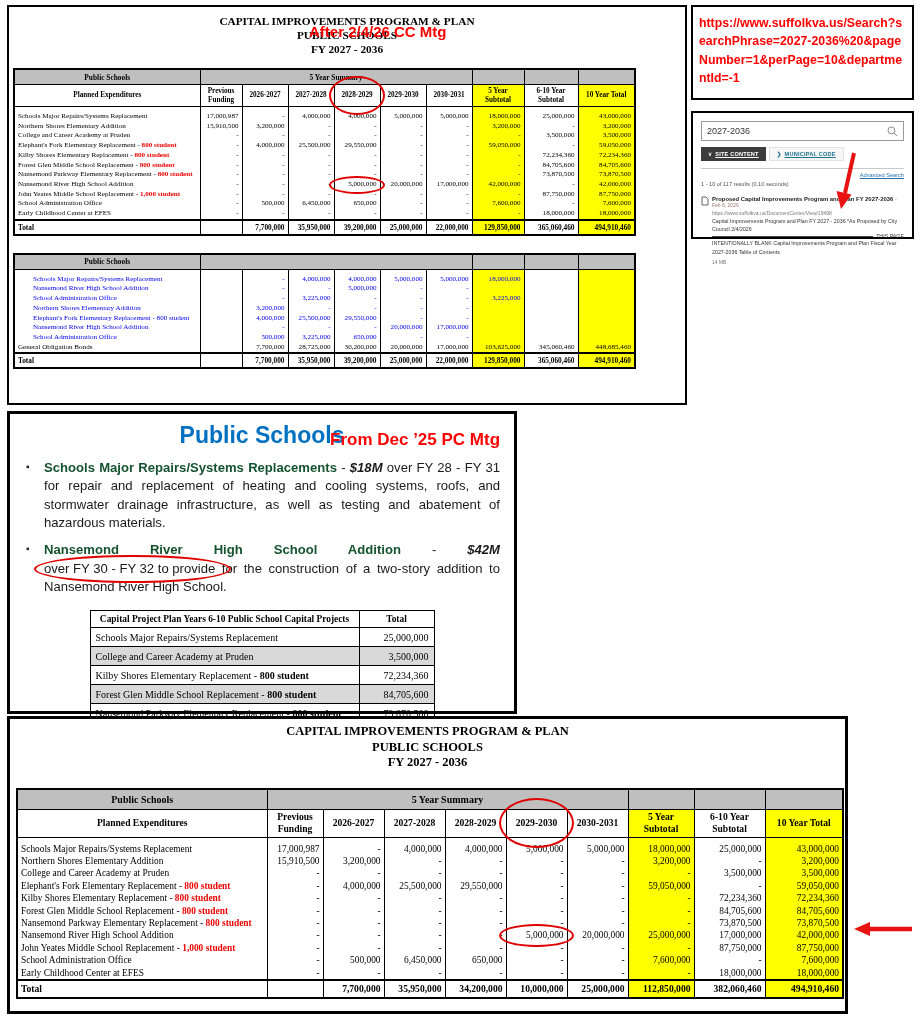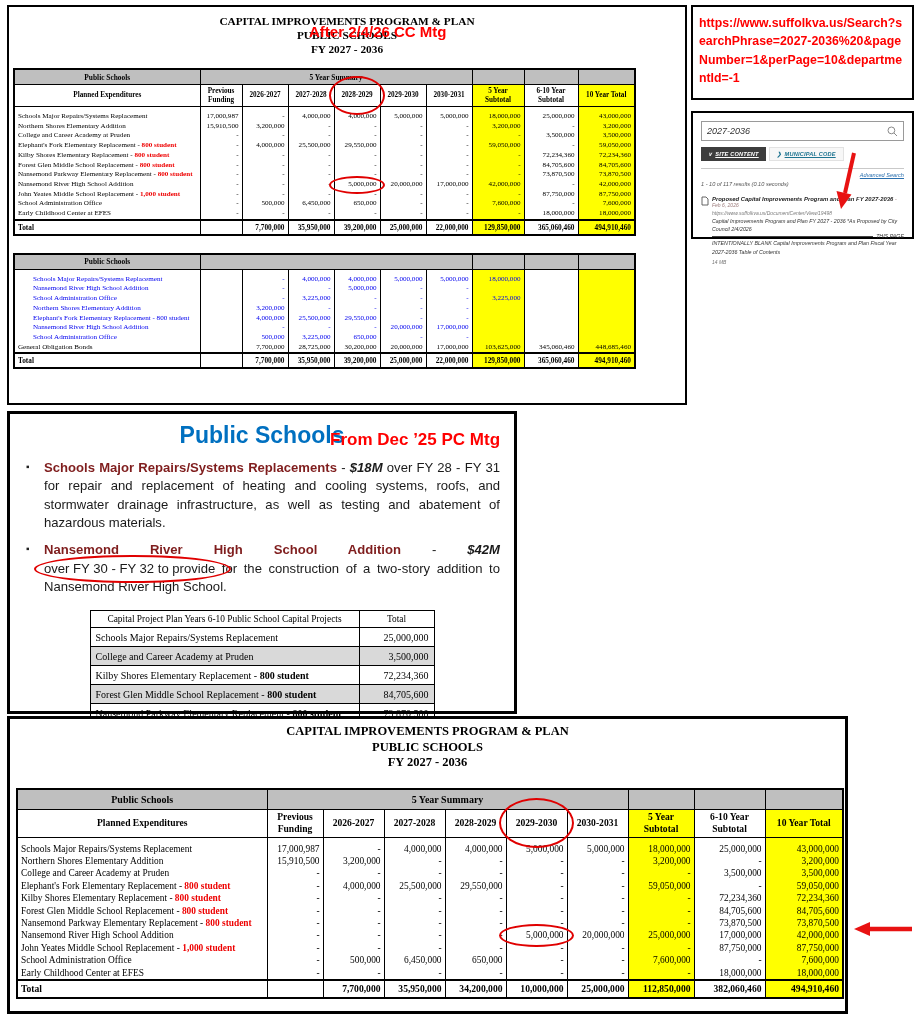--- a/index.html
+++ b/index.html
@@ -34,21 +34,21 @@
   .circled{position:relative;}
   .circled::after{content:"";position:absolute;left:-13%;right:-13%;top:-44%;bottom:-44%;border:2px solid #e00000;border-radius:50%;pointer-events:none;z-index:5;}
   
   .doc-title{text-align:center;font-weight:bold;}
   .t-small-title{font-size:11.3px;line-height:14px;margin-top:7px;}
   .t-big-title{font-size:12.5px;line-height:15.5px;margin-top:5px;}
   .red-note{position:absolute;color:#ff0000;font-family:"Liberation Sans",sans-serif;font-weight:bold;white-space:nowrap;}
   
   .url-note{font-family:"Liberation Sans",sans-serif;font-weight:bold;color:#ff0000;font-size:12.3px;line-height:1.5;padding:7px 6px;word-break:break-all;}
   
-  .srch{font-family:"Liberation Sans",sans-serif;padding:8px 8px 4px 8px;position:relative;height:100%;box-sizing:border-box;font-style:italic;}
+  .srch{font-family:"Liberation Sans",sans-serif;padding:8px 8px 4px 8px;position:relative;height:100%;box-sizing:border-box;}
   .srch-box{border:1px solid #9a9a9a;height:18px;display:flex;align-items:center;justify-content:space-between;padding:0 5px;font-size:9px;color:#333;}
   .srch-tabs{display:flex;margin-top:6px;gap:3px;align-items:stretch;}
   .tab{font-size:5.6px;font-weight:bold;letter-spacing:.2px;padding:3px 7px;display:flex;align-items:center;gap:3px;}
   .tab-dark{background:#3d3d3d;color:#fff;}
   .tab-dark u{color:#fff;}
   .tab-light{background:#f7f7f7;border:1px solid #e2e2e2;color:#1d7390;}
   .tab-light u{color:#1d7390;}
   .srch-rule{border-top:1px solid #c9c9c9;margin:7px 0 3px 0;}
   .adv{font-size:5.6px;color:#2a6fae;text-align:right;text-decoration:underline;}
   .cnt{font-size:5.6px;color:#555;margin-top:3px;}
@@ -62,27 +62,27 @@
   .thispage-row .fill{flex:1;border-bottom:1px solid #444;margin-bottom:2px;}
   .res-size{font-size:5px;color:#777;margin:3px 0 0 11px;}
   .abs{position:absolute;}
   
   .pc{font-family:"Liberation Sans",sans-serif;}
   .pc-head-wrap{text-align:center;margin-top:8px;position:relative;}
   .pc-head{font-size:23px;font-weight:bold;color:#0070c0;}
   .bullets{margin:10px 14px 0 14px;}
   .bullet{position:relative;padding-left:20px;text-align:justify;font-size:13.1px;line-height:1.4;color:#1a1a1a;margin-bottom:9px;}
   .bmark{position:absolute;left:2px;top:1px;font-size:10px;color:#222;}
-  .gold{color:#7f1d1d;font-weight:bold;}
+  .gold{color:#14532d;font-weight:bold;}
   .amt{font-weight:bold;font-style:italic;}
   .circ{position:relative;display:inline-block;}
   .circ::after{content:"";position:absolute;left:-10px;right:-16px;top:-5px;bottom:-5px;border:2.5px solid #e00000;border-radius:50%;pointer-events:none;}
   .mid{border-collapse:collapse;border:1.5px solid #000;margin:14px auto 0 auto;font-family:"Liberation Serif",serif;}
   .mid th,.mid td{border:1px solid #000;}
-  .mid th{font-size:9.4px;font-weight:normal;text-align:center;padding:3px 4px;margin-left:24px;}
+  .mid th{font-size:9.4px;font-weight:bold;text-align:center;padding:3px 4px;margin-left:24px;}
   .mid td{font-size:10px;padding:3.5px 5px;}
   .mid td.lbl{width:258px;text-align:left;white-space:nowrap;}
   .mid td.t{width:64px;text-align:right;}
   .mid tbody tr:nth-child(even) td{background:#d9d9d9;}
   .mid tr.total td{font-weight:bold;}
   svg{display:block;}
 </style>
 </head>
 <body>
 

